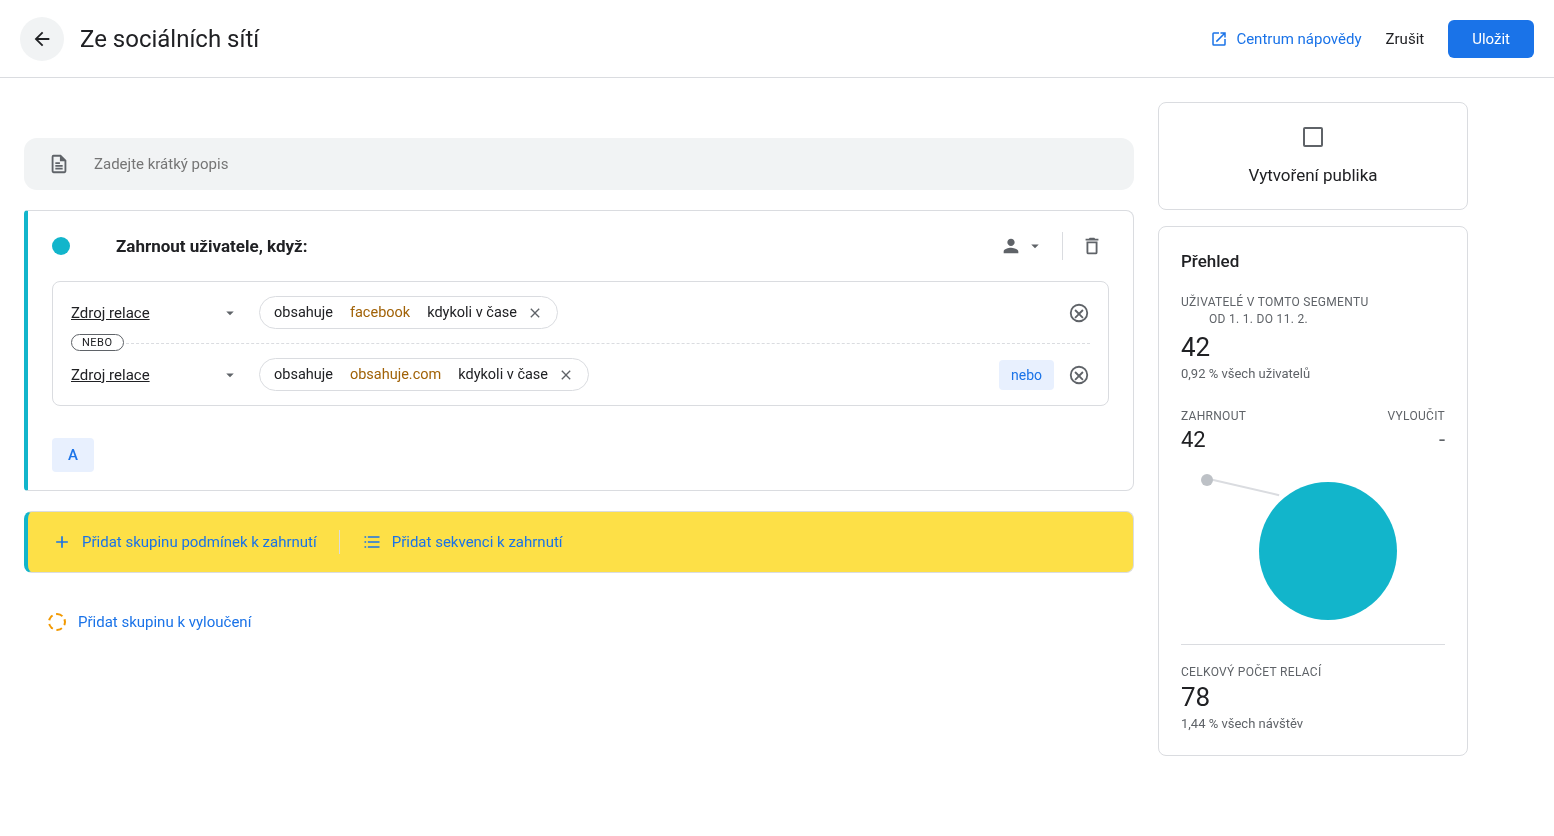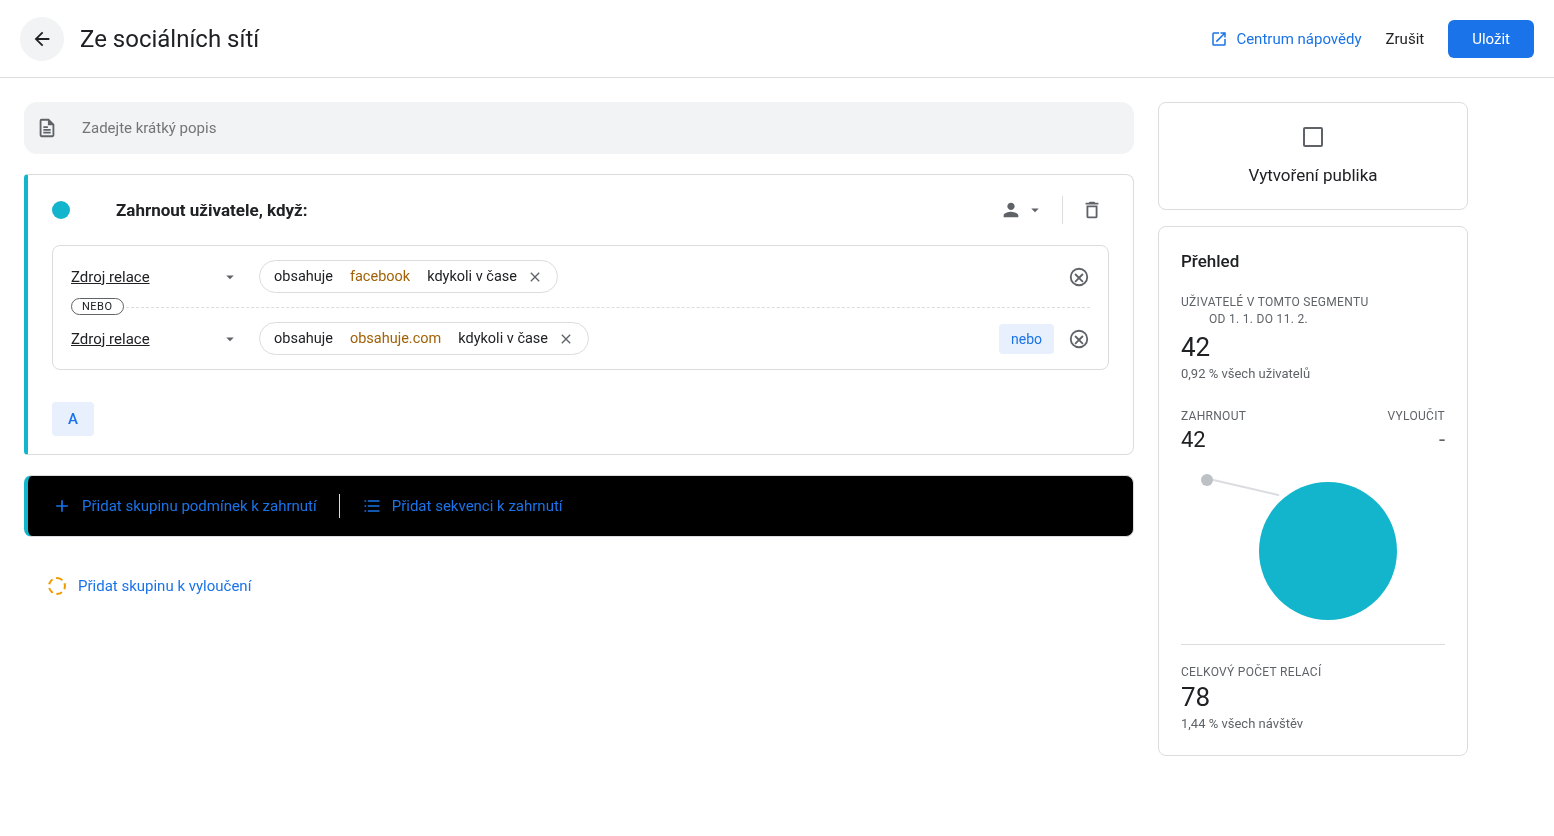--- a/index.html
+++ b/index.html
@@ -10,21 +10,21 @@
 .page-title { font-size: 24px; font-weight: 400; color: #202124; flex-grow: 1; }
 .header-right { display: flex; align-items: center; gap: 24px; }
 .help-link { color: #1a73e8; display: flex; align-items: center; gap: 8px; cursor: pointer; font-size: 15px; }
 .cancel-btn { color: #202124; cursor: pointer; font-size: 15px; }
 .save-btn { background: #1a73e8; color: #fff; padding: 10px 24px; border-radius: 6px; cursor: pointer; font-size: 15px; border: none; }
 
 .main { display: flex; padding: 24px; gap: 24px; }
 .left-col { flex: 1; max-width: 1110px; }
 .right-col { width: 310px; }
 
-.desc-row { display: flex; align-items: center; height: 52px; background: #f1f3f4; border-radius: 13px; padding: 0 12px; margin-bottom: 20px; }
+.desc-row { display: flex; align-items: center; height: 52px; background: #f1f3f4; border-radius: 13px; padding: 0 24px; margin-bottom: 20px; margin-top: 36px; }
 .desc-icon { margin-right: 24px; color: #5f6368; }
 .desc-input { border: none; background: transparent; outline: none; font-size: 15px; color: #5f6368; flex-grow: 1; }
 
 .card { border: 1px solid #dadce0; border-radius: 8px; background: #fff; margin-bottom: 20px; }
 .card.include-card { border-left: 4px solid #12b5cb; border-top-left-radius: 4px; border-bottom-left-radius: 4px; }
 
 .card-header { display: flex; align-items: center; padding: 18px 24px; }
 .teal-dot { width: 18px; height: 18px; border-radius: 50%; background: #12b5cb; margin-right: 14px; }
 .card-header-title { font-size: 17px; font-weight: 700; flex-grow: 1; margin-left: 32px; }
 .header-action { color: #5f6368; display: flex; align-items: center; cursor: pointer; padding: 6px; }
@@ -40,21 +40,21 @@
 .pill { display: inline-flex; align-items: center; border: 1px solid #dadce0; border-radius: 20px; padding: 7px 14px; margin-left: 20px; font-size: 14.5px; }
 .pill-value { color: #a16207; margin: 0 17px; }
 .pill-close { color: #5f6368; margin-left: 10px; cursor: pointer; display: flex; }
 .nebo-badge { position: absolute; top: -10px; left: 18px; border: 1px solid #5f6368; border-radius: 10px; padding: 1px 10px; font-size: 11px; background: #fff; letter-spacing: 0.5px; }
 .row-actions { margin-left: auto; display: flex; align-items: center; gap: 14px; }
 .nebo-chip { background: #e8f0fe; color: #1a73e8; padding: 7px 12px; border-radius: 4px; font-size: 14px; cursor: pointer; }
 .row-remove { color: #5f6368; cursor: pointer; display: flex; }
 
 .and-chip { display: inline-flex; background: #e8f0fe; color: #1a73e8; padding: 8px 16px; border-radius: 4px; margin: 14px 24px 18px; font-size: 15px; cursor: pointer; font-weight: 500; }
 
-.add-actions-card { border: 1px solid #dadce0; border-left: 4px solid #12b5cb; border-radius: 8px; background: #000000; display: flex; align-items: center; padding: 18px 24px; margin-bottom: 20px; }
+.add-actions-card { border: 1px solid #dadce0; border-left: 4px solid #12b5cb; border-radius: 8px; background: #fde047; display: flex; align-items: center; padding: 18px 24px; margin-bottom: 20px; }
 .add-group-btn { display: flex; align-items: center; gap: 10px; color: #1a73e8; cursor: pointer; font-size: 15px; }
 .add-actions-divider { width: 1px; height: 24px; background: #dadce0; margin: 0 22px; }
 
 .exclude-row { display: flex; align-items: center; gap: 12px; padding: 20px 24px; color: #d56e0c; cursor: pointer; font-size: 15px; }
 .exclude-circle { width: 18px; height: 18px; border: 2px dashed #f29900; border-radius: 50%; }
 .exclude-label { color: #1a73e8; }
 
 .right-card { border: 1px solid #dadce0; border-radius: 8px; padding: 24px 22px; margin-bottom: 16px; background: #fff; }
 .audience-check { display: flex; align-items: center; gap: 18px; font-size: 17px; flex-direction: column; }
 .checkbox-box { width: 20px; height: 20px; border: 2px solid #5f6368; border-radius: 2px; cursor: pointer; }

